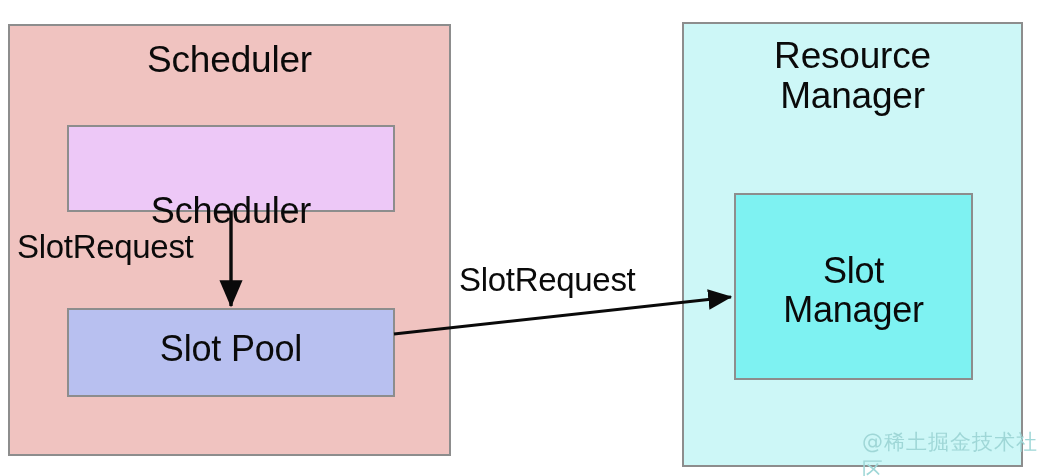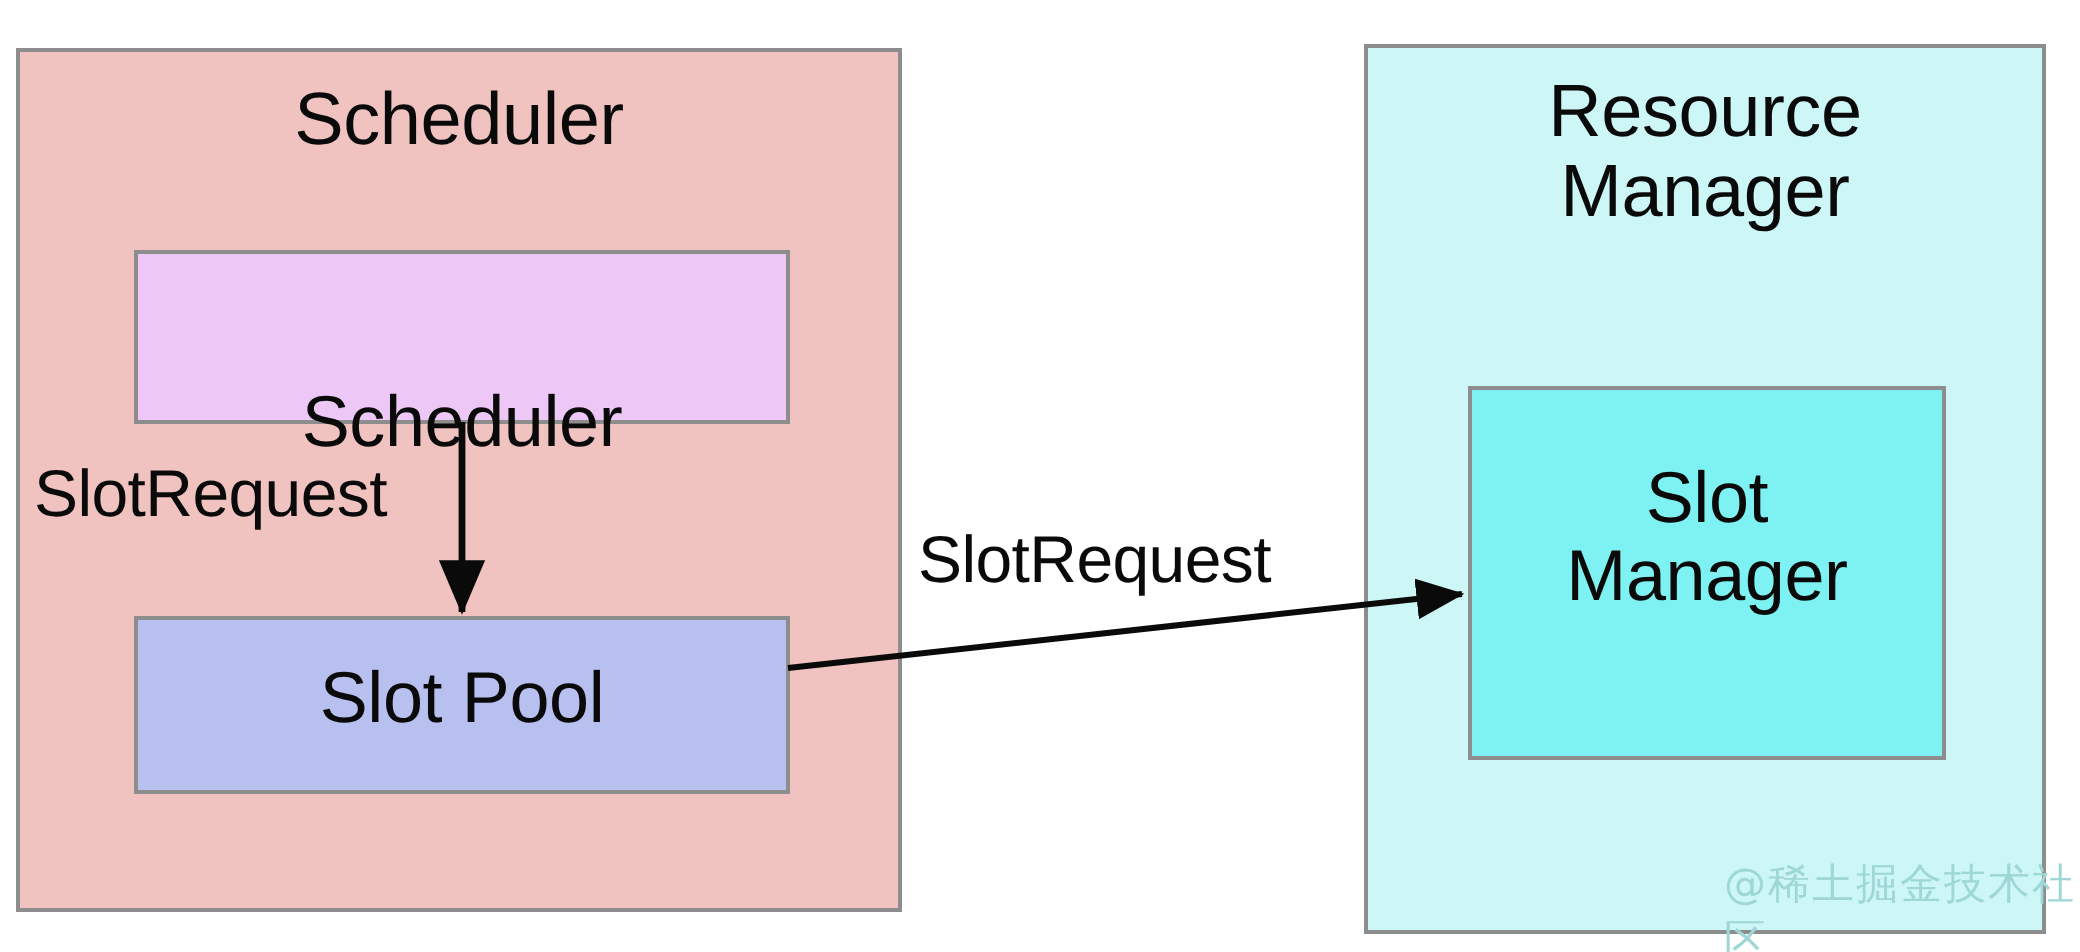--- a/index.html
+++ b/index.html
@@ -91,21 +91,21 @@
   
   #slotmanager-box {
     left: 734px;
     top: 193px;
     width: 239px;
     height: 187px;
     background: #7ef2f2;
   }
   #slotmanager-title {
     left: 734px;
-    top: 230px;
+    top: 252px;
     width: 239px;
     font-size: 36px;
   }
   
   .edge-label {
     position: absolute;
     color: #0a0a0a;
     font-size: 33px;
     white-space: nowrap;
     letter-spacing: -0.3px;

